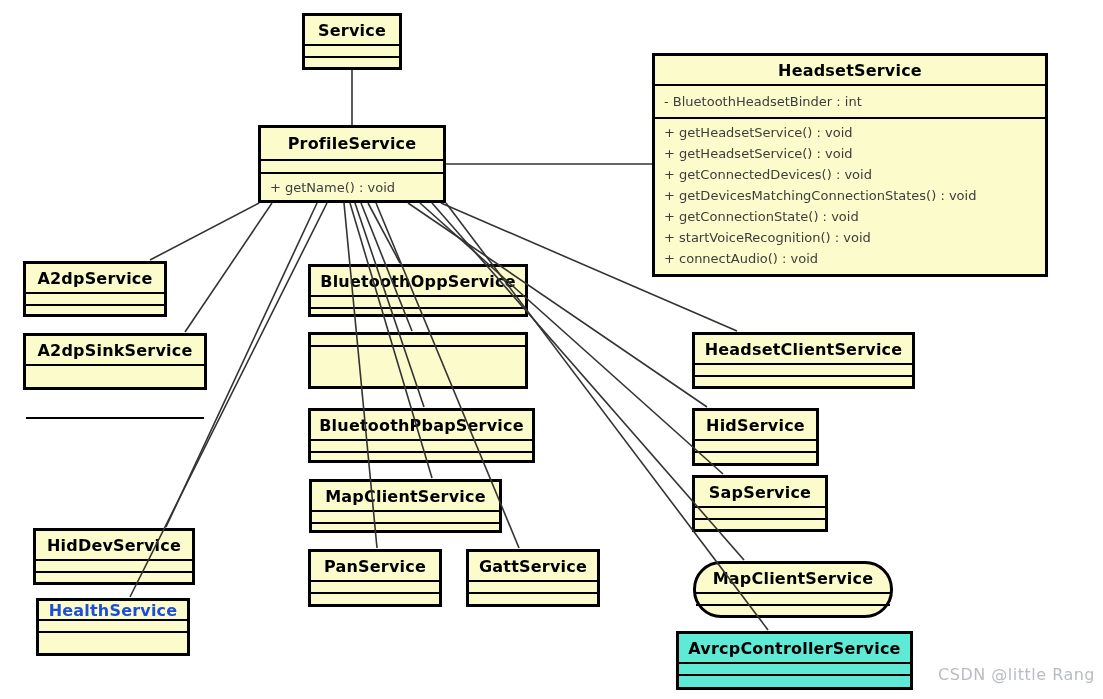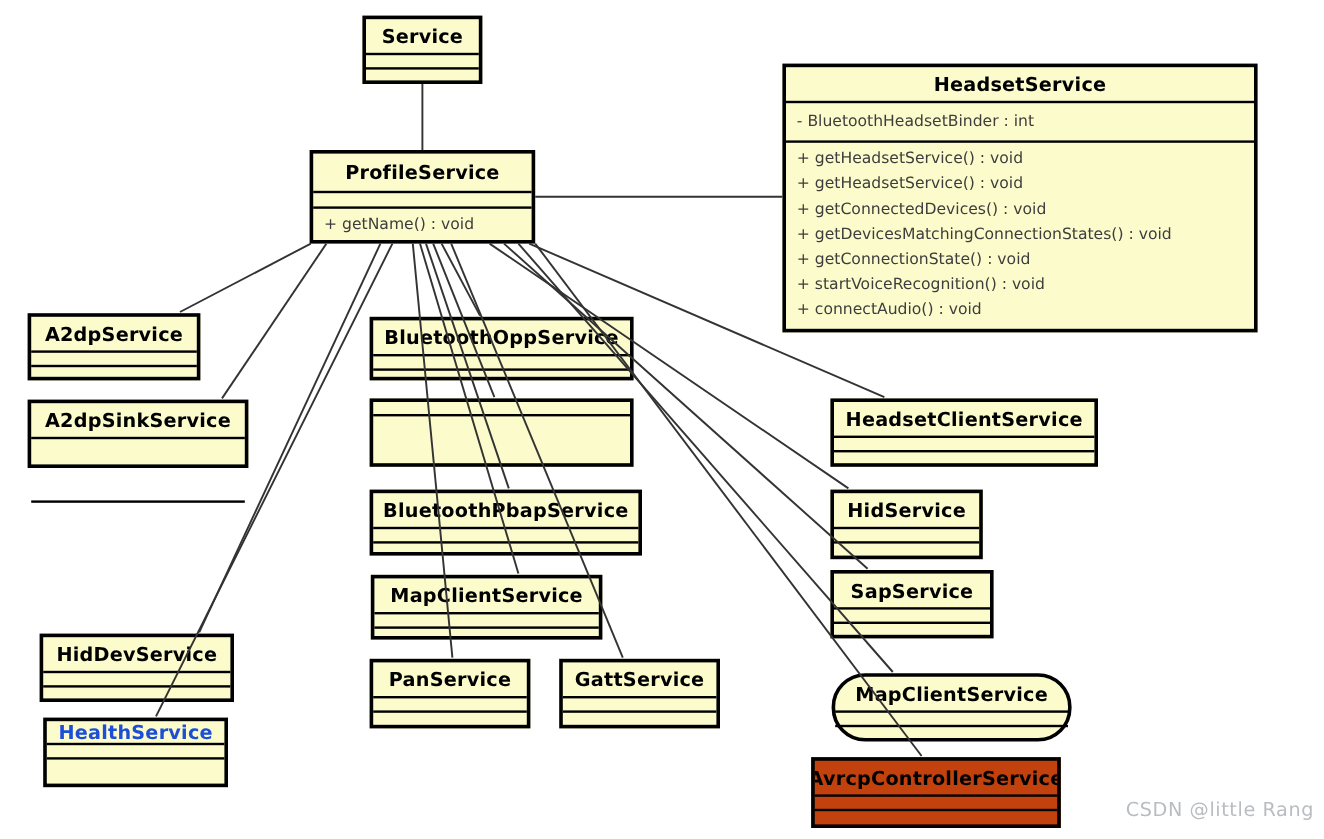--- a/index.html
+++ b/index.html
@@ -152,21 +152,21 @@
     <div class="uml-class" style="left: 692px; top: 475px; width: 136px; height: 57px; background: rgb(251, 251, 203); border-color: rgb(0, 0, 0);">
       <div class="uml-title" style="height: 30px; color: rgb(0, 0, 0);">SapService</div>
       <div class="uml-attrs" style="height: 12px;"></div>
       <div class="uml-methods"></div>
     </div>
     <div class="uml-class" style="left: 693px; top: 561px; width: 200px; height: 57px; background: rgb(251, 251, 203); border-color: rgb(0, 0, 0); border-radius: 28px;">
       <div class="uml-title" style="height: 30px; color: rgb(0, 0, 0);">MapClientService</div>
       <div class="uml-attrs" style="height: 12px;"></div>
       <div class="uml-methods"></div>
     </div>
-    <div class="uml-class" style="left: 676px; top: 631px; width: 208px; height: 59px; background: #c2410c; border-color: rgb(0, 0, 0);">
+    <div class="uml-class" style="left: 676px; top: 631px; width: 237px; height: 59px; background: #5eead4; border-color: rgb(0, 0, 0);">
       <div class="uml-title" style="height: 30px; color: rgb(0, 0, 0);">AvrcpControllerService</div>
       <div class="uml-attrs" style="height: 12px;"></div>
       <div class="uml-methods"></div>
     </div>
     <div class="uml-class" style="left: 33px; top: 528px; width: 162px; height: 57px; background: rgb(251, 251, 203); border-color: rgb(0, 0, 0);">
       <div class="uml-title" style="height: 30px; color: rgb(0, 0, 0);">HidDevService</div>
       <div class="uml-attrs" style="height: 12px;"></div>
       <div class="uml-methods"></div>
     </div>
     <div class="uml-class" style="left: 36px; top: 598px; width: 154px; height: 58px; background: rgb(251, 251, 203); border-color: rgb(0, 0, 0);">

